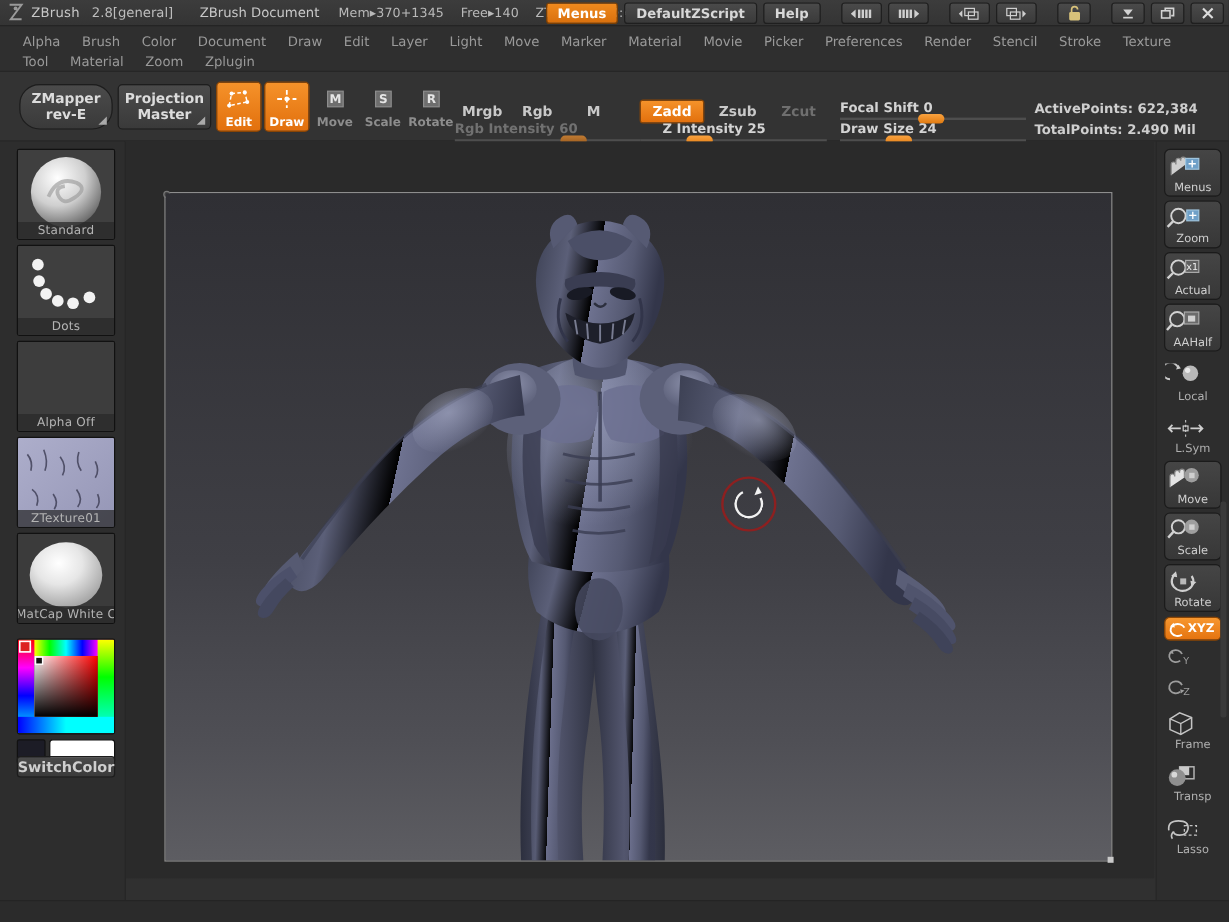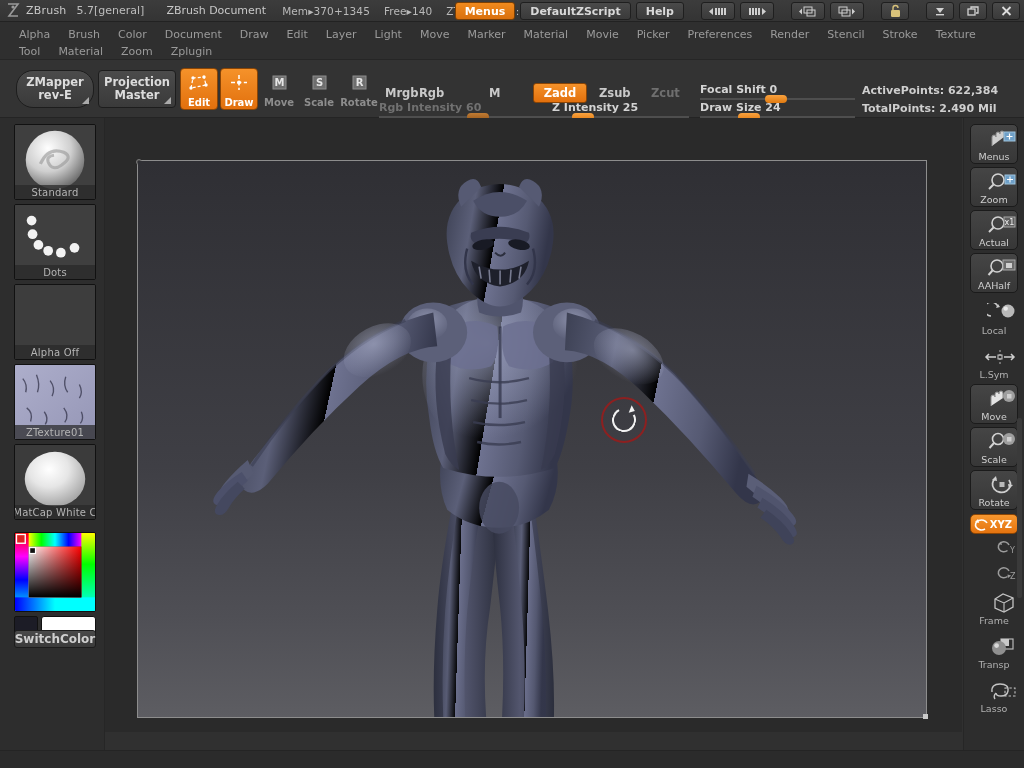--- a/index.html
+++ b/index.html
@@ -117,21 +117,21 @@
   
   .rightcol { position:absolute; right:0; top:118px; width:60px; height:650px; background:#2d2d2d; }
   .rbtn {
     position:absolute; right:6px; width:48px; height:40px; border-radius:5px;
     border:1px solid #1b1b1b; background: linear-gradient(#454545,#373737);
     display:flex; flex-direction:column; align-items:center; justify-content:flex-end;
     cursor:default; padding-bottom:1px;
   }
   .rbtn.flat { background: transparent; border-color: transparent; }
   .rbtn.on { background: linear-gradient(#f7972f,#e4730f); border-color:#8a4505; }
-  .rbtn .rglyph { flex:1; display:flex;align-items:center;justify-content:flex-end;width:100%; }
+  .rbtn .rglyph { flex:1; display:flex;align-items:center;justify-content:flex-start;width:100%; }
   .rbtn .rlbl { font-size:9.5px; color:#cfcfcf; line-height:10px; }
   .rbtn.flat .rlbl { color:#b0b0b0; }
   .rbtn.on .rlbl { color:#fff; font-weight:bold; font-size:10px; }
   .rbtn.small { height:26px; }
 
   
   .canvaswrap {
     position:absolute; left:104px; top:118px; width:860px; height:632px;
     background:#303030; border-left:1px solid #262626; border-right:1px solid #262626;
   }
@@ -186,21 +186,21 @@
 <div id="app">
 
   <div class="titlebar">
     <div class="zb-logo">
       <svg width="18" height="18" viewBox="0 0 18 18">
         <path d="M4 2 L14 2 L5 14 L14 14" stroke="#9a9a9a" stroke-width="1.6" fill="none"></path>
         <circle cx="9" cy="5" r="1.6" fill="#9a9a9a"></circle>
       </svg>
     </div>
     <span class="title-txt">ZBrush</span>
-    <span class="title-ver">5.7[general]</span>
+    <span class="title-ver">2.8[general]</span>
     <span class="title-doc">ZBrush Document</span>
     <span class="title-stats">Mem▸370+1345</span>
     <span class="title-stats" style="margin-left:14px">Free▸140</span>
     <span class="title-stats" style="margin-left:14px">ZTime▸00:00:48.02</span>
 
     <div class="tb-right">
       <div class="tbtn accent">Menus</div>
       <div class="tbtn">DefaultZScript</div>
       <div class="tbtn">Help</div>
       <div class="tb-sep"></div>
@@ -360,21 +360,21 @@
       <span class="glyph">
         <svg width="20" height="18" viewBox="0 0 20 18">
             <rect x="4" y="2" width="13" height="13" fill="#6e6e6e" stroke="#8d8d8d"></rect>
             <text x="10.5" y="12" font-size="10" font-weight="bold" fill="#e6e6e6" text-anchor="middle" font-family="DejaVu Sans">R</text>
           </svg>
       </span>
       <span class="lbl">Rotate</span>
     </div>
 
     <span class="tog" style="left:378px; top:24px;">Mrgb</span>
-    <span class="tog" style="left:412px; top:24px;">Rgb</span>
+    <span class="tog" style="left:428px; top:24px;">Rgb</span>
     <span class="tog" style="left:482px; top:24px;">M</span>
     <span class="tog on" style="left:533px; top:23px; width:54px; text-align:center;">Zadd</span>
     <span class="tog" style="left:592px; top:24px;">Zsub</span>
     <span class="tog dim" style="left:644px; top:24px;">Zcut</span>
 
     <div class="slider dim" style="left:379px; top:42px; width:155px;">
       <span class="slab">Rgb Intensity 60</span>
       <div class="strack"></div>
       <div class="sknob" style="left:88px; background:linear-gradient(#c07b33,#96571a);"></div>
     </div>

